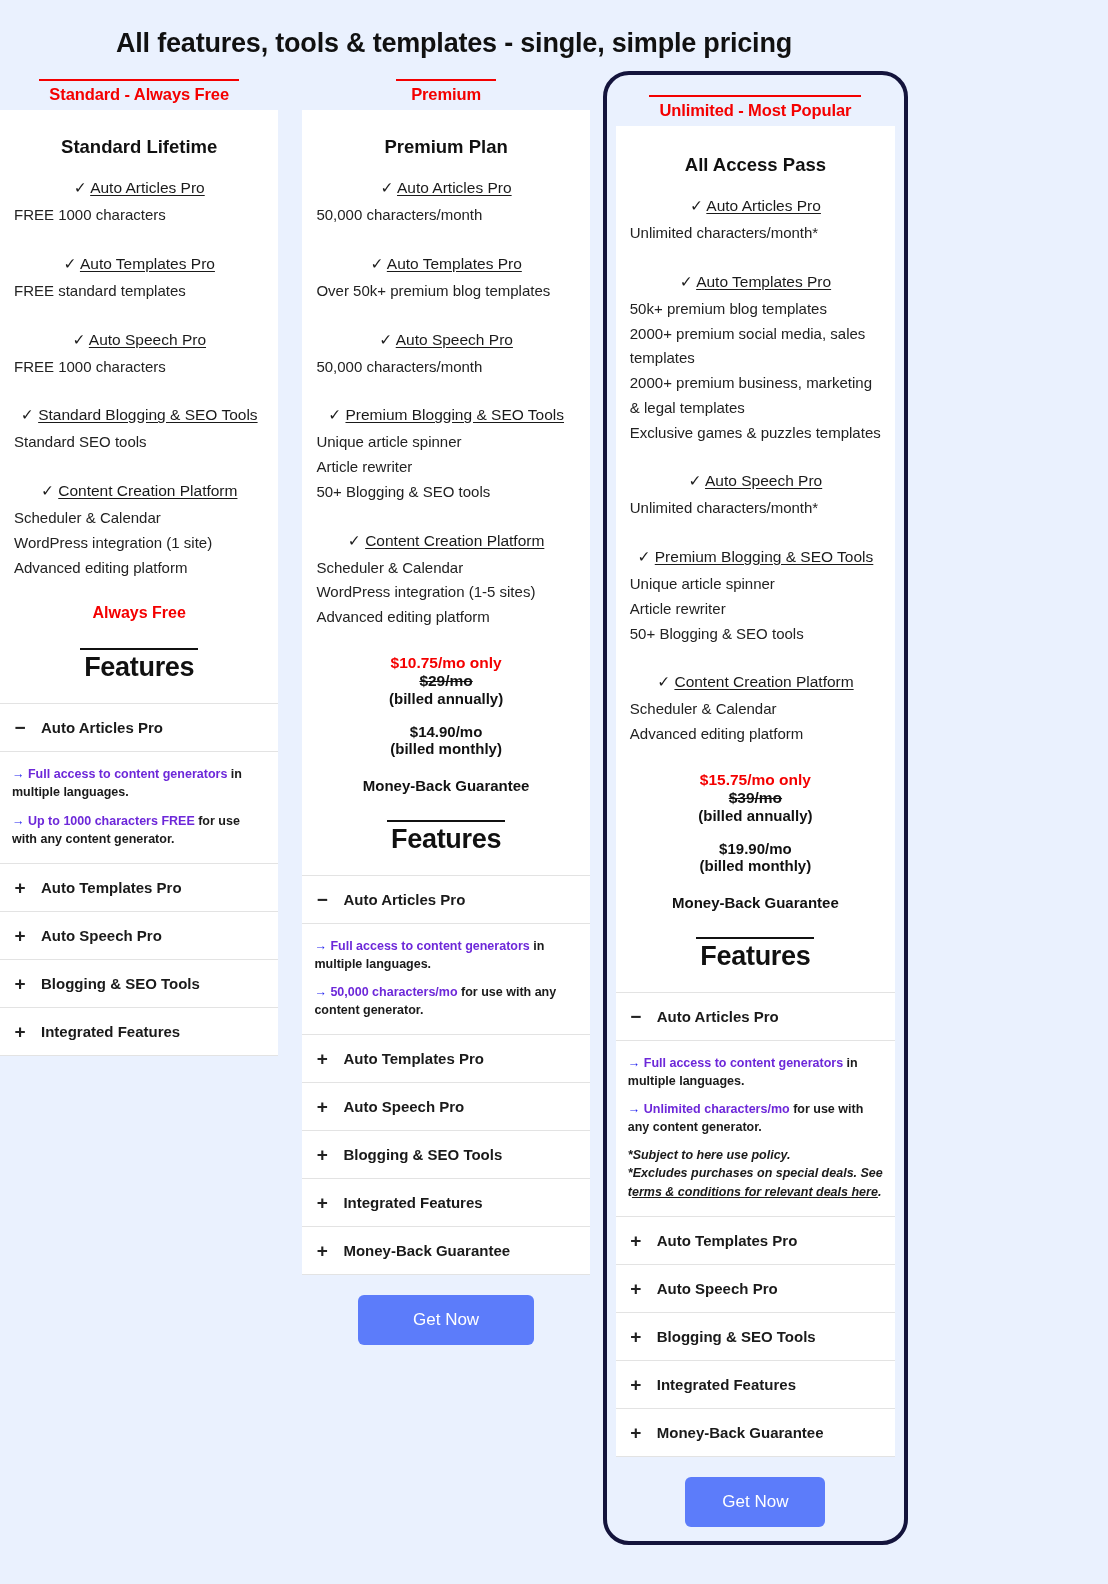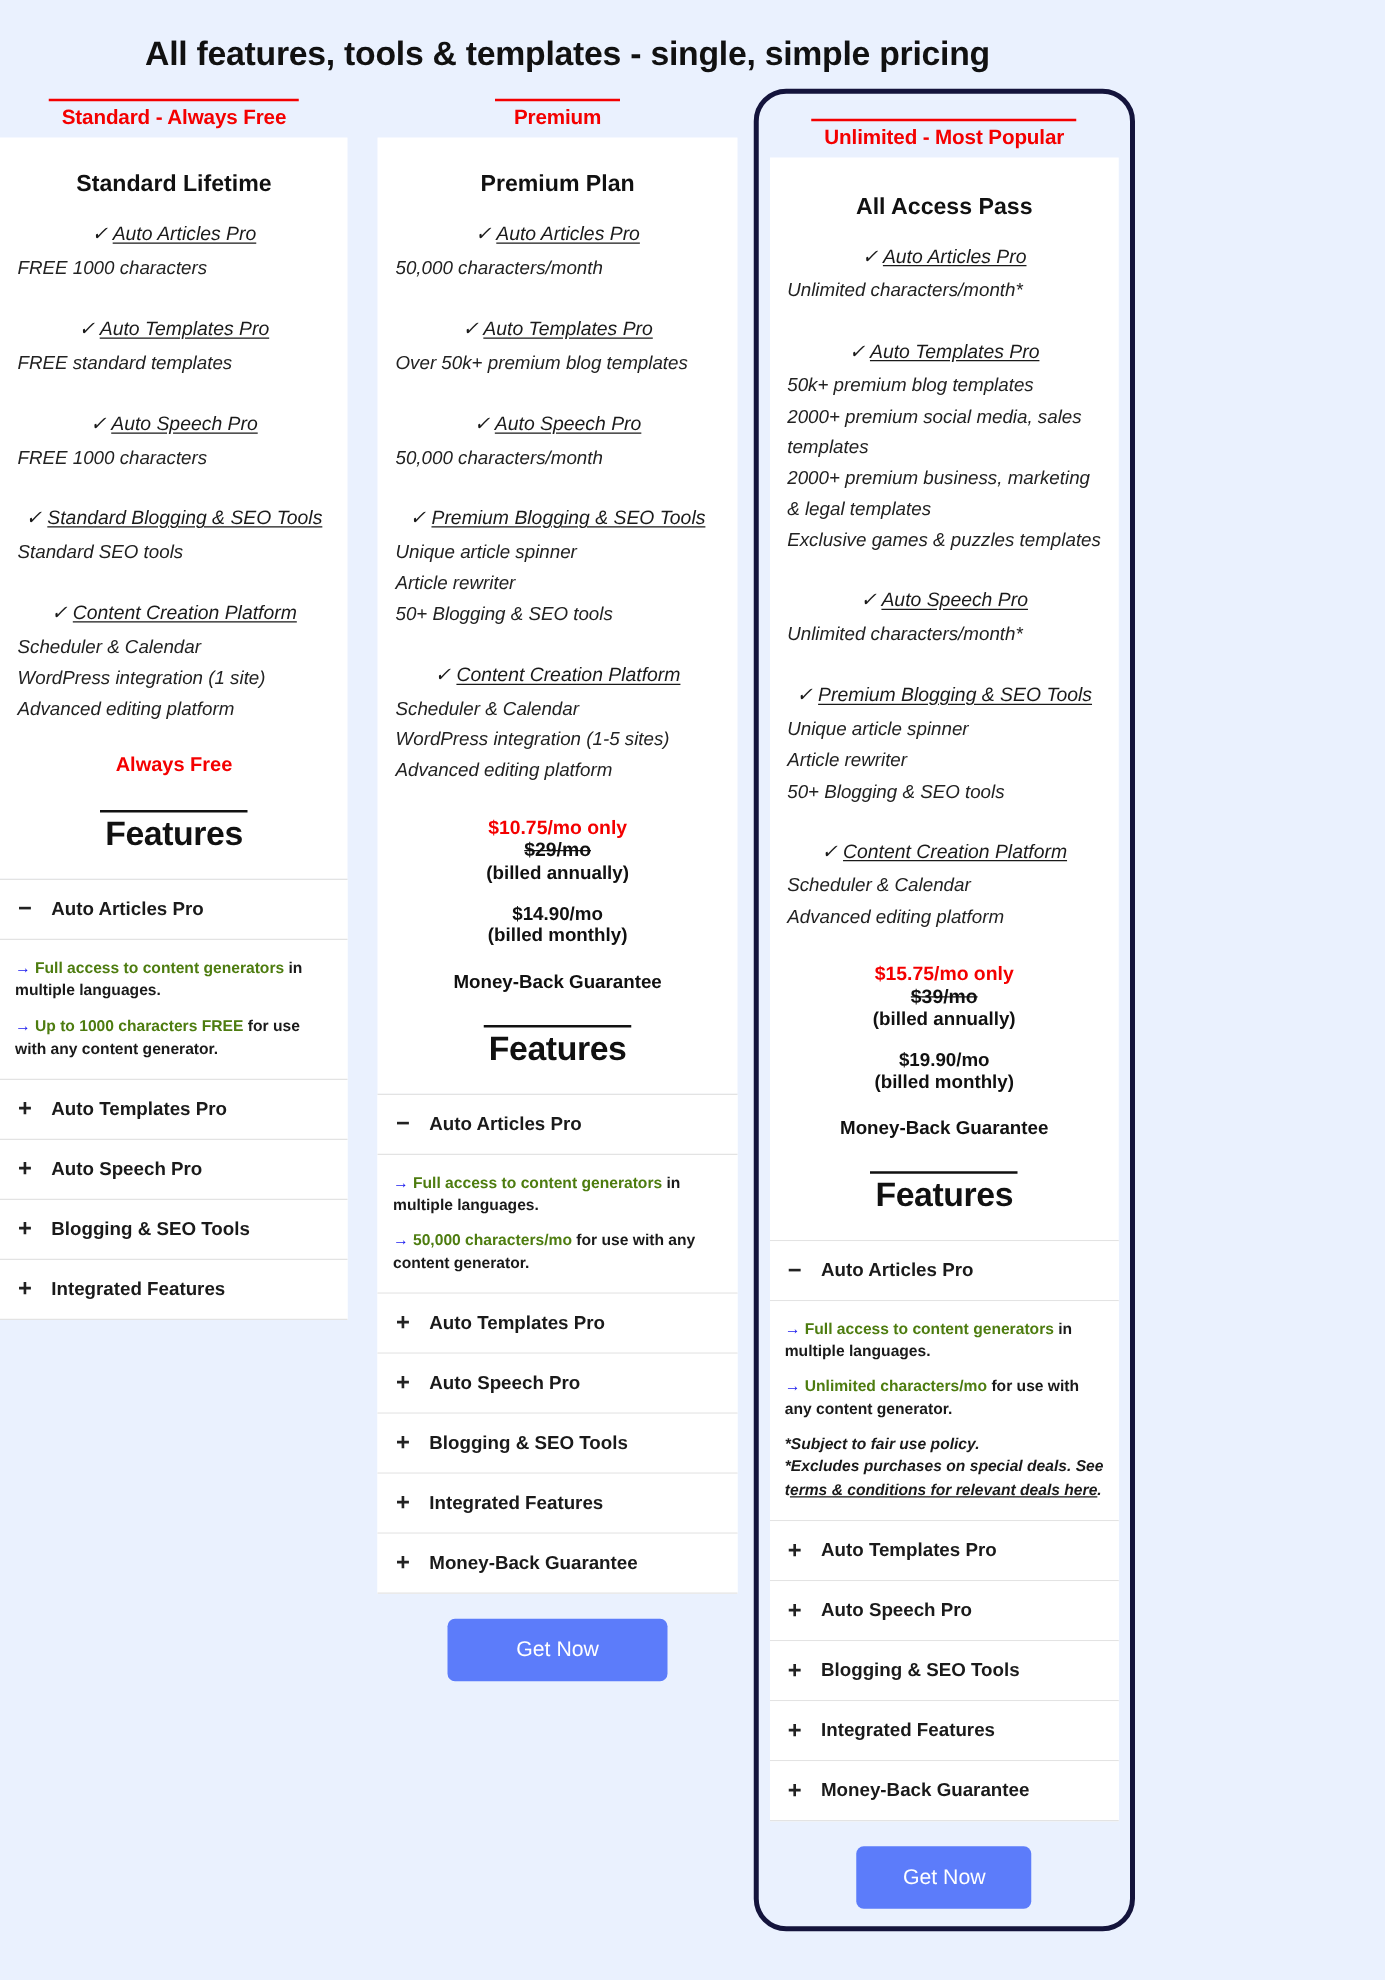--- a/index.html
+++ b/index.html
@@ -84,21 +84,21 @@
 
   .plan-name {
     text-align: center;
     font-size: 18.5px;
     font-weight: bold;
     color: #111;
     margin-bottom: 18px;
   }
 
   
-  .fgroup { margin-bottom: 24px; font-style: italic; }
+  .fgroup { margin-bottom: 24px; }
   .fgroup:last-of-type { margin-bottom: 0; }
 
   .fhead {
     text-align: center;
     font-size: 15.5px;
     color: #1a1a1a;
     margin-bottom: 3px;
     line-height: 1.55;
   }
   .fhead .lbl { text-decoration: underline; text-underline-offset: 2px; }
@@ -202,21 +202,21 @@
   }
   .acc-p {
     font-size: 12.5px;
     font-weight: bold;
     color: #1a1a1a;
     line-height: 1.45;
     margin-bottom: 10px;
   }
   .acc-p:last-child { margin-bottom: 0; }
   .acc-p .arrow { color: #1818ee; font-weight: bold; }
-  .acc-p .hl { color: #4d7c0f; }
+  .acc-p .hl { color: #6d28d9; }
   .acc-fine {
     font-size: 12.5px;
     font-weight: bold;
     font-style: italic;
     color: #1a1a1a;
     line-height: 1.45;
   }
   .acc-fine a,
   .acc-fine .lnk {
     color: #1a1a1a;
@@ -487,21 +487,21 @@
         <div class="acc-panel">
           <div class="acc-p">
             <span class="arrow">→</span>
             <span class="hl">Full access to content generators</span><span> in multiple languages.</span>
           </div>
           <div class="acc-p">
             <span class="arrow">→</span>
             <span class="hl">Unlimited characters/mo</span><span> for use with any content generator.</span>
           </div>
           <div class="acc-fine">
-            <div>*Subject to fair use policy.</div>
+            <div>*Subject to here use policy.</div>
             <div><span>*Excludes purchases on special deals. See t</span><span class="lnk">erms &amp; conditions for relevant deals here</span><span>.</span></div>
           </div>
         </div>
         <div class="acc-row">
           <span class="acc-sign">+</span>
           <span class="acc-title">Auto Templates Pro</span>
         </div>
         <div class="acc-row">
           <span class="acc-sign">+</span>
           <span class="acc-title">Auto Speech Pro</span>

